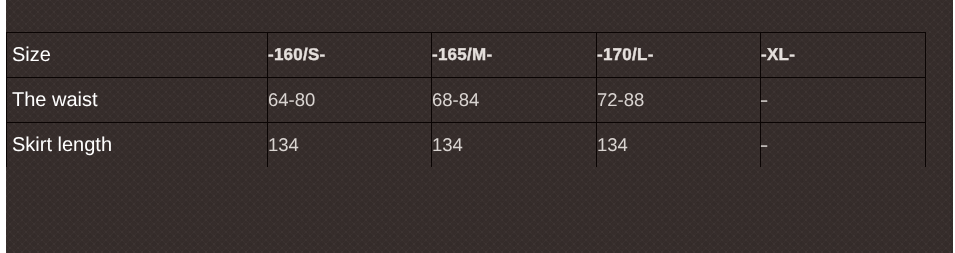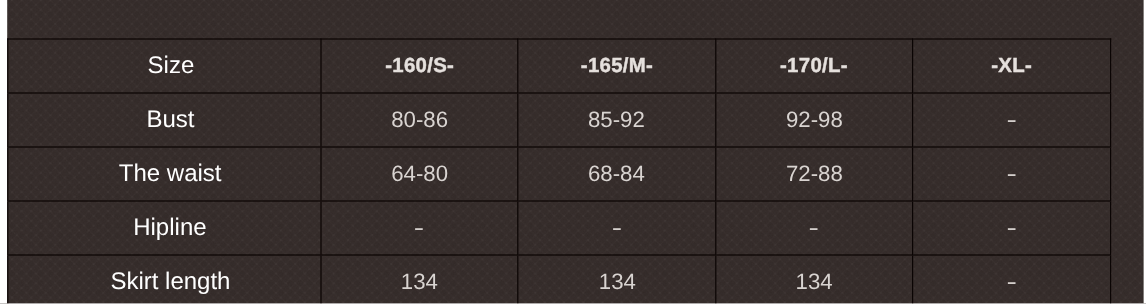--- a/index.html
+++ b/index.html
@@ -20,21 +20,20 @@
   table.sizechart{
     position:absolute;left:6px;top:32px;
     width:920px;
     border-collapse:collapse;
     table-layout:fixed;
   }
   table.sizechart td{
     height:44px;
     border-top:1px solid #0a0403;
     border-right:1px solid #0a0403;
-    text-align:center;
     vertical-align:middle;
     color:#ffffff;
     padding:0;
   }
   table.sizechart tr td:first-child{border-left:1px solid #0a0403;}
   table.sizechart td span{
     display:inline-block;
     transform:translateZ(0);
     will-change:transform;
   }
@@ -82,43 +81,29 @@
     <tbody>
 
       <tr>
         <td class="c1"><span class="hdr-label">Size</span></td>
         <td class="c2"><span class="hdr-size">-160/S-</span></td>
         <td class="c3"><span class="hdr-size">-165/M-</span></td>
         <td class="c4"><span class="hdr-size">-170/L-</span></td>
         <td class="c5"><span class="hdr-size">-XL-</span></td>
       </tr>
 
-      <tr>
-        <td class="c1"><span class="hdr-label">Bust</span></td>
-        <td class="c2"><span class="cell">80-86</span></td>
-        <td class="c3"><span class="cell">85-92</span></td>
-        <td class="c4"><span class="cell">92-98</span></td>
-        <td class="c5"><span class="cell dash">-</span></td>
-      </tr>
 
       <tr>
         <td class="c1"><span class="hdr-label">The waist</span></td>
         <td class="c2"><span class="cell">64-80</span></td>
         <td class="c3"><span class="cell">68-84</span></td>
         <td class="c4"><span class="cell">72-88</span></td>
         <td class="c5"><span class="cell dash">-</span></td>
       </tr>
 
-      <tr>
-        <td class="c1"><span class="hdr-label">Hipline</span></td>
-        <td class="c2"><span class="cell dash">-</span></td>
-        <td class="c3"><span class="cell dash">-</span></td>
-        <td class="c4"><span class="cell dash">-</span></td>
-        <td class="c5"><span class="cell dash">-</span></td>
-      </tr>
 
       <tr>
         <td class="c1"><span class="hdr-label">Skirt length</span></td>
         <td class="c2"><span class="cell">134</span></td>
         <td class="c3"><span class="cell">134</span></td>
         <td class="c4"><span class="cell">134</span></td>
         <td class="c5"><span class="cell dash">-</span></td>
       </tr>
 
     </tbody>

